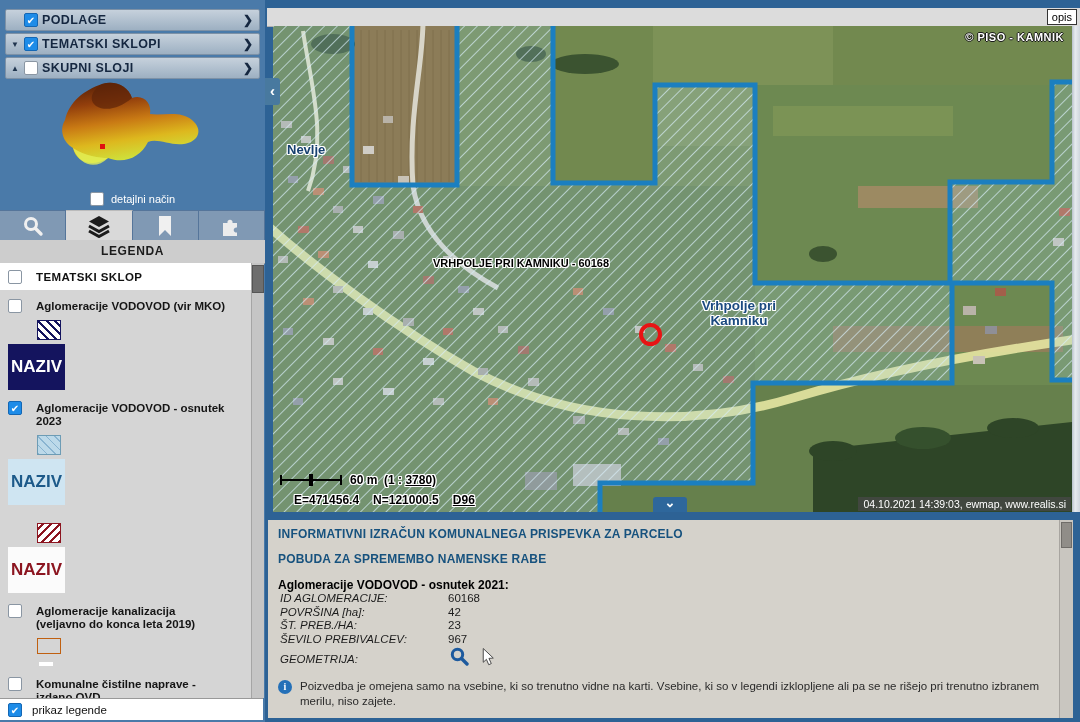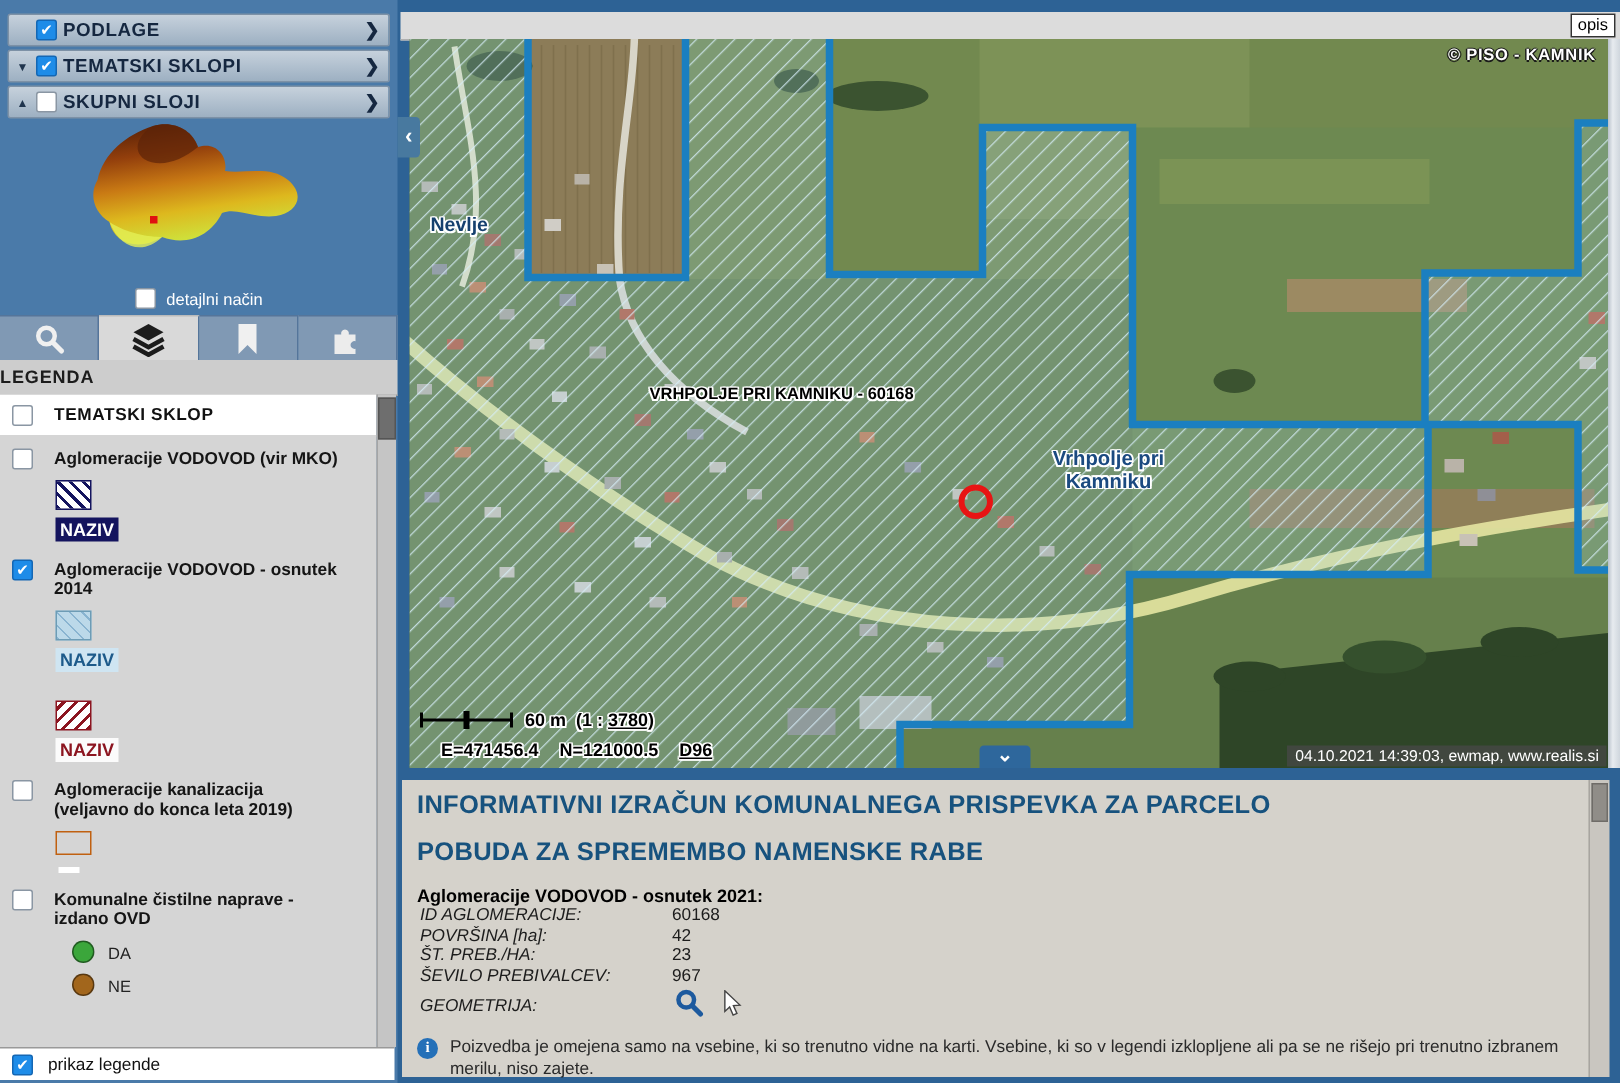--- a/index.html
+++ b/index.html
@@ -18,37 +18,37 @@
       font-size:10px;line-height:14px;text-align:center;color:#fff;box-sizing:border-box;flex:none;}
   .cb.on{background:#1e8ce8;border-color:#1467b4;}
   #ovmap{left:40px;top:78px;width:185px;height:112px;}
   #detrow{left:0;top:192px;width:265px;text-align:center;color:#fff;font-size:11px;}
   #detrow .cb{vertical-align:-3px;margin-right:7px;}
   
   #tabs{left:0;top:210px;width:265px;height:30px;display:flex;}
   .tab{flex:1;background:#8099b4;border-right:1px solid #55759a;border-top:1px solid #55759a;display:flex;align-items:center;justify-content:center;}
   .tab.active{background:#d9d9d9;border-top:1px solid #bbb;}
   #legendbar{left:0;top:240px;width:265px;height:23px;background:#cdcdcd;border-bottom:1px solid #9b9b9b;
-             font-size:12px;font-weight:bold;color:#1c1c1c;line-height:23px;letter-spacing:.6px;}
+             text-align:center;font-size:12px;font-weight:bold;color:#1c1c1c;line-height:23px;letter-spacing:.6px;}
   #whiterow{left:0;top:263px;width:251px;height:27px;background:#fff;border-bottom:1px solid #adadad;display:flex;align-items:center;}
   #whiterow .cb{margin-left:8px;}
   #whiterow span.t{font-size:11.5px;font-weight:bold;color:#111;margin-left:14px;letter-spacing:.4px;}
   #legitems{left:0;top:290px;width:251px;height:408px;background:#d5d5d5;overflow:hidden;}
   #legtrack{left:251px;top:263px;width:12px;height:435px;background:#c5c5c5;border-left:1px solid #a5a5a5;}
   #legthumb{left:252px;top:265px;width:10px;height:26px;background:#6e6e6e;border:1px solid #555;}
   .li{padding:9px 6px 2px 8px;}
   .lihead{display:flex;align-items:flex-start;}
   .lihead .lilabel{font-size:11.5px;font-weight:bold;color:#151515;margin-left:14px;line-height:13px;padding-top:1px;width:190px;}
   .swatch{width:24px;height:20px;margin:7px 0 4px 29px;box-sizing:border-box;}
   .sw-navy{background:repeating-linear-gradient(45deg,#14145e 0 2px,#ffffff 2px 6px);border:1px solid #14145e;}
   .sw-blue{background:#bcd9e9 repeating-linear-gradient(45deg,rgba(110,160,195,.65) 0 1px,rgba(0,0,0,0) 1px 6px);border:1px solid #6d9cb5;}
   .sw-red{background:repeating-linear-gradient(-45deg,#8c1520 0 2px,#ffffff 2px 6px);border:1px solid #8c1520;}
   .sw-orange{height:16px;background:#f5d3a2 repeating-linear-gradient(45deg,#d2731e 0 1.5px,rgba(0,0,0,0) 1.5px 5px),
              #f5d3a2 repeating-linear-gradient(-45deg,#d2731e 0 1.5px,rgba(0,0,0,0) 1.5px 5px);border:1px solid #c06010;}
-  .naziv{display:inline-block;font-size:12px;font-weight:bold;padding:1px 3px;margin-left:29px;}
+  .naziv{display:inline-block;font-size:17px;font-weight:bold;padding:13px 3px;}
   .nv1{background:#14145e;color:#fff;}
   .nv2{background:#cfe5f2;color:#1d5a8a;}
   .nv3{background:#fbfbfb;color:#8c1520;}
   .dotrow{display:flex;align-items:flex-end;margin:7px 0 0 31px;}
   .dot{width:13px;height:13px;border-radius:50%;border:1px solid rgba(0,0,0,.45);flex:none;}
   .dot-da{background:#3ba63b;}.dot-ne{background:#a2661c;}
   .dotrow span{font-size:11px;color:#222;margin-left:9px;}
   .wdash{width:14px;height:4px;background:#fff;margin:8px 0 0 31px;}
   #legfoot{left:0;top:698px;width:263px;height:21px;background:#fff;display:flex;align-items:center;border-top:1px solid #999;}
   #legfoot .cb{margin-left:8px;}
@@ -73,21 +73,21 @@
   #coords span{margin-right:14px;}
   .und{text-decoration:underline;}
   #stamp{right:1px;top:471px;position:absolute;background:rgba(72,72,72,.75);color:#fff;font-size:10.5px;padding:1px 5px;}
   #tableft{left:265px;top:78px;width:15px;height:27px;background:#48799f;border-radius:0 3px 3px 0;color:#fff;
            font-size:15px;font-weight:bold;text-align:center;line-height:25px;}
   #tabdown{left:653px;top:497px;width:34px;height:15px;background:#2e679c;border-radius:3px 3px 0 0;color:#fff;
            font-size:13px;font-weight:bold;text-align:center;line-height:11px;}
   
   #panel{left:268px;top:520px;width:804px;height:198px;background:#d5d2cb;}
   #panel .inner{position:absolute;left:10px;top:7px;width:770px;}
-  .plink{font-size:17px;font-weight:bold;color:#17527e;letter-spacing:.2px;}
+  .plink{font-size:12px;font-weight:bold;color:#17527e;letter-spacing:.2px;}
   #plink2{margin-top:11px;}
   #psection{margin-top:12px;font-size:12px;font-weight:bold;color:#000;}
   .frow{font-size:11.5px;color:#1c1c1c;line-height:13.5px;}
   .frow .fl{display:inline-block;width:168px;font-style:italic;padding-left:2px;}
   #georow{height:20px;display:flex;align-items:flex-end;}
   #georow .fl{font-size:11.5px;font-style:italic;width:170px;padding-left:2px;}
   #pnote{margin-top:13px;display:flex;}
   #infoicon{width:14px;height:14px;border-radius:50%;background:#2470b8;color:#fff;font-size:10px;font-weight:bold;
             text-align:center;line-height:14px;font-family:"Liberation Serif",serif;flex:none;margin-top:1px;}
   #notetext{font-size:11.5px;color:#2a2a2a;margin-left:8px;line-height:15px;width:748px;}
@@ -177,21 +177,21 @@
       <div class="lihead">
           <span class="cb"></span>
         <span class="lilabel">Aglomeracije VODOVOD (vir MKO)</span>
         </div>
       <div class="swatch sw-navy"></div>
       <div class="naziv nv1">NAZIV</div>
     </div>
     <div class="li">
       <div class="lihead">
           <span class="cb on"><span>✔</span></span>
-        <span class="lilabel">Aglomeracije VODOVOD - osnutek 2014</span>
+        <span class="lilabel">Aglomeracije VODOVOD - osnutek 2023</span>
         </div>
       <div class="swatch sw-blue"></div>
       <div class="naziv nv2">NAZIV</div>
     </div>
     <div class="li">
       <div class="swatch sw-red"></div>
       <div class="naziv nv3">NAZIV</div>
     </div>
     <div class="li">
       <div class="lihead">

